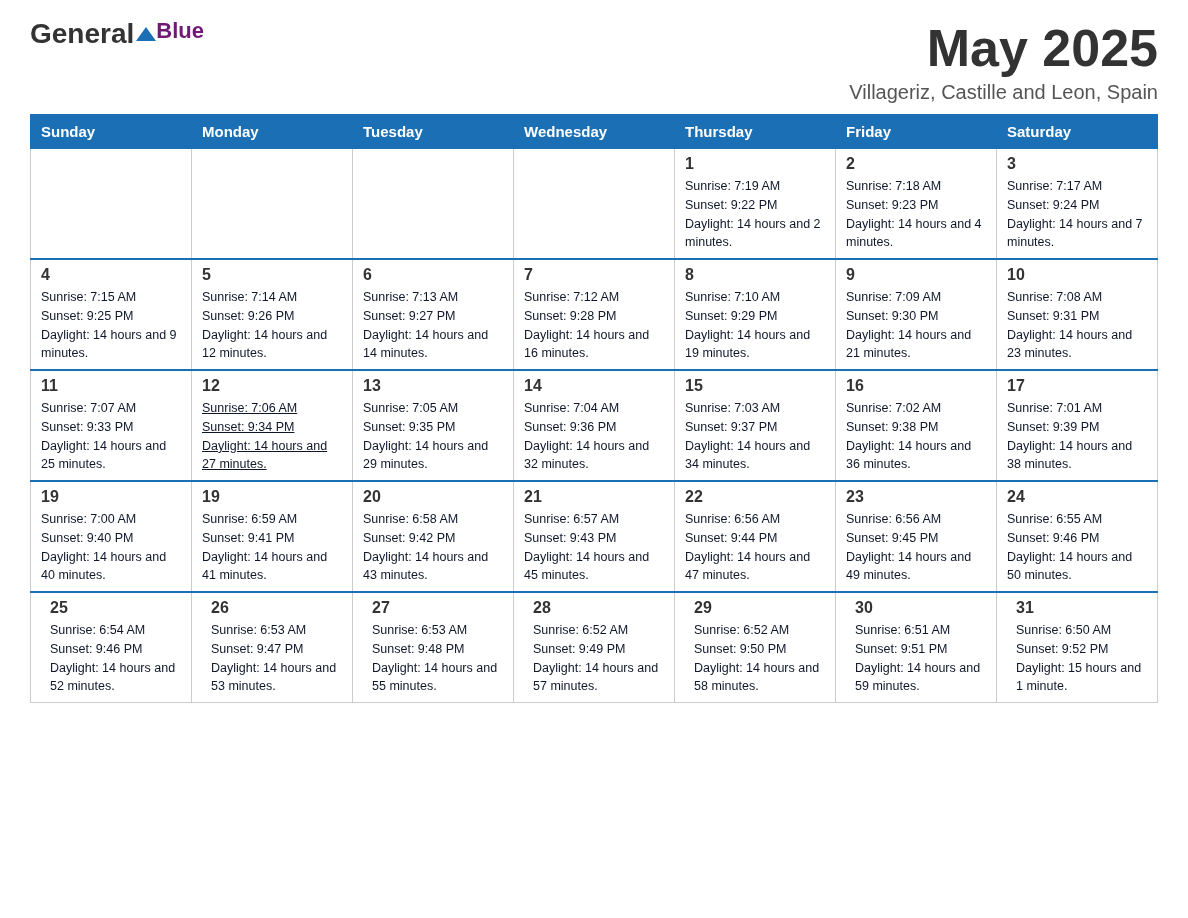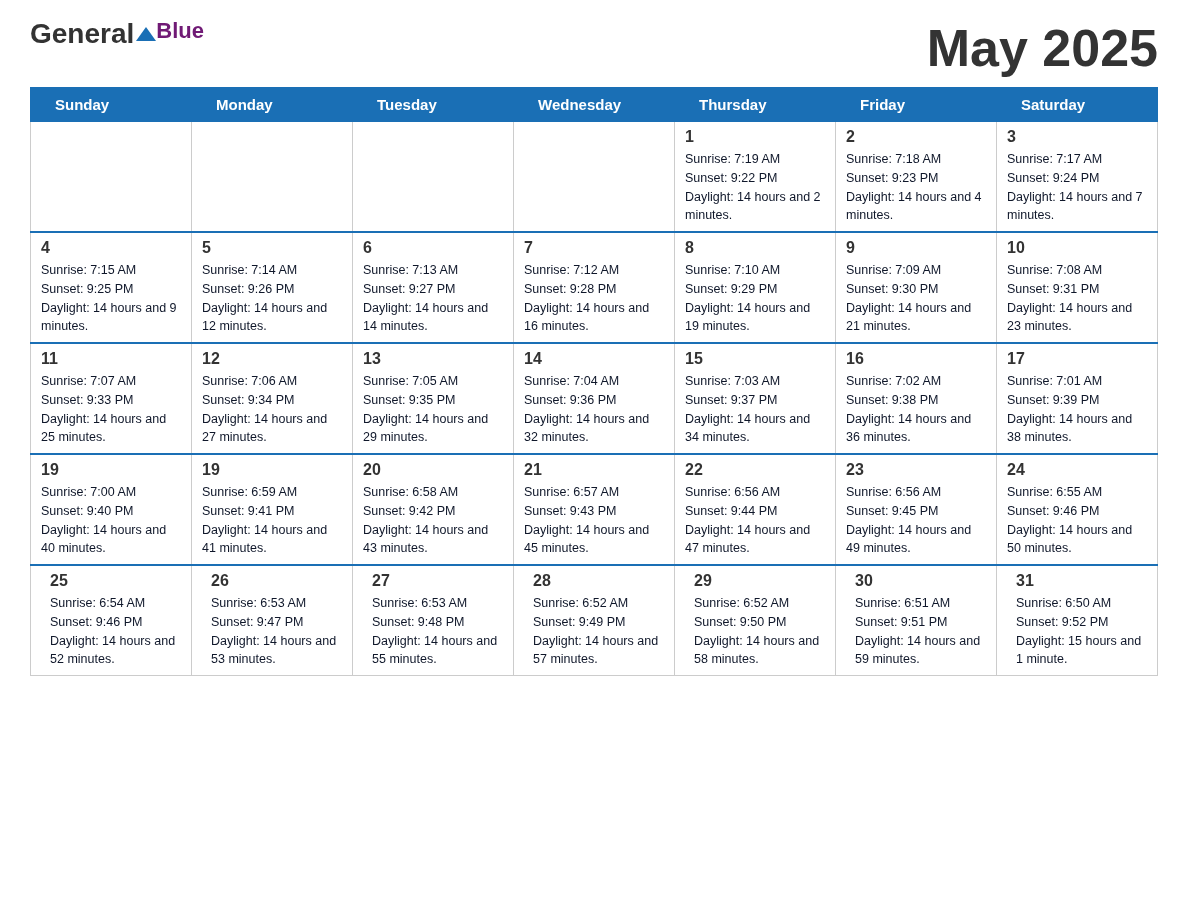--- a/index.html
+++ b/index.html
@@ -64,21 +64,21 @@
       margin-top: 4px;
     }
     .calendar {
       width: 100%;
       border-collapse: collapse;
       margin-top: 10px;
     }
     .calendar th {
       background-color: #1a6fb5;
       color: #fff;
-      padding: 8px 24px;
+      padding: 8px 10px;
       font-size: 15px;
       font-weight: bold;
       text-align: left;
       border: 1px solid #1a6fb5;
     }
     .calendar td {
       vertical-align: top;
       padding: 6px 10px;
       border: 1px solid #ccc;
       width: 14.28%;
@@ -113,20 +113,21 @@
 <div class="header">
   <div class="logo">
     <div class="logo-row">
       <span class="logo-general">General</span>
       <span class="logo-triangle"></span>
     </div>
     <span class="logo-blue">Blue</span>
   </div>
   <div class="title-area">
     <div class="month-title">May 2025</div>
+    <div class="location">Villageriz, Castille and Leon, Spain</div>
   </div>
 </div>
 
 <table class="calendar">
   <thead>
     <tr>
     <th>Sunday</th>
         <th>Monday</th>
         <th>Tuesday</th>
         <th>Wednesday</th>
@@ -206,21 +207,21 @@
       </tr>
       <tr>
         <td>
           <span class="day-num">11</span>
           <div class="day-info" style="white-space: pre-line;">Sunrise: 7:07 AM
 Sunset: 9:33 PM
 Daylight: 14 hours and 25 minutes.</div>
         </td>
         <td>
           <span class="day-num">12</span>
-          <div class="day-info" style="white-space: pre-line;">Sunrise: 7:06 AM
+          <div class="day-info" style="white-space: pre-line; text-decoration: underline;">Sunrise: 7:06 AM
 Sunset: 9:34 PM
 Daylight: 14 hours and 27 minutes.</div>
         </td>
         <td>
           <span class="day-num">13</span>
           <div class="day-info" style="white-space: pre-line;">Sunrise: 7:05 AM
 Sunset: 9:35 PM
 Daylight: 14 hours and 29 minutes.</div>
         </td>
         <td>

